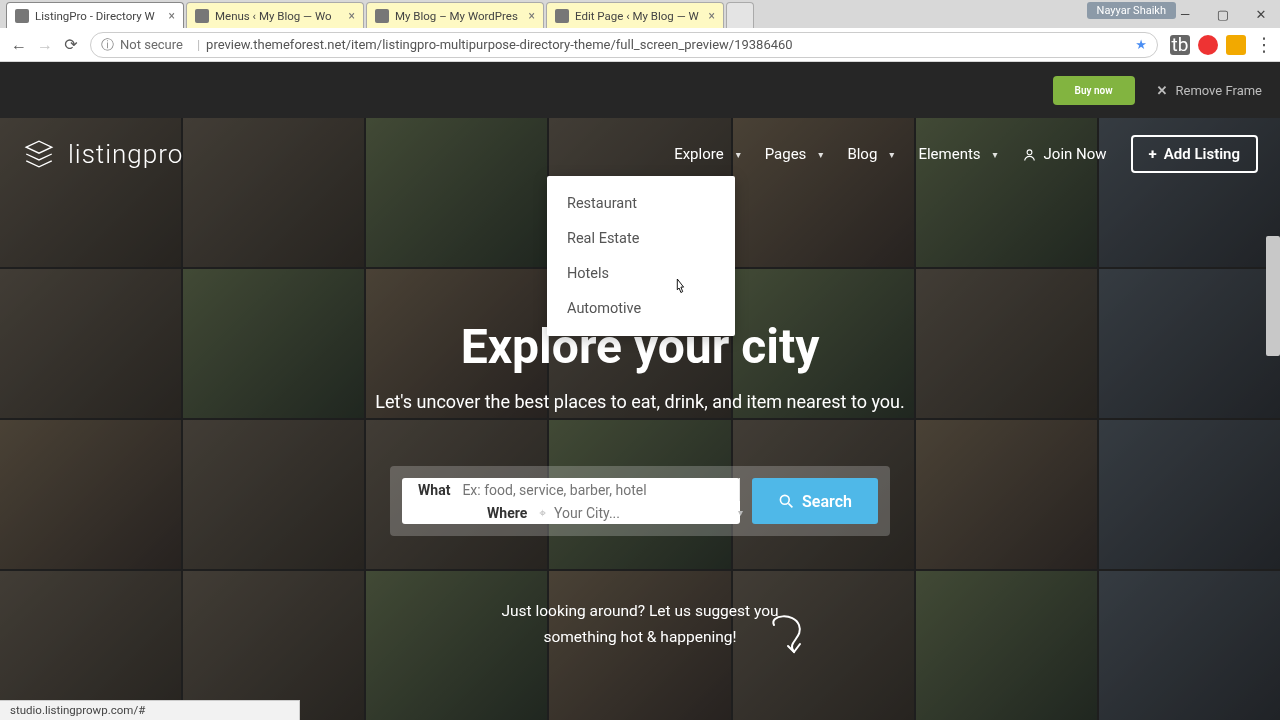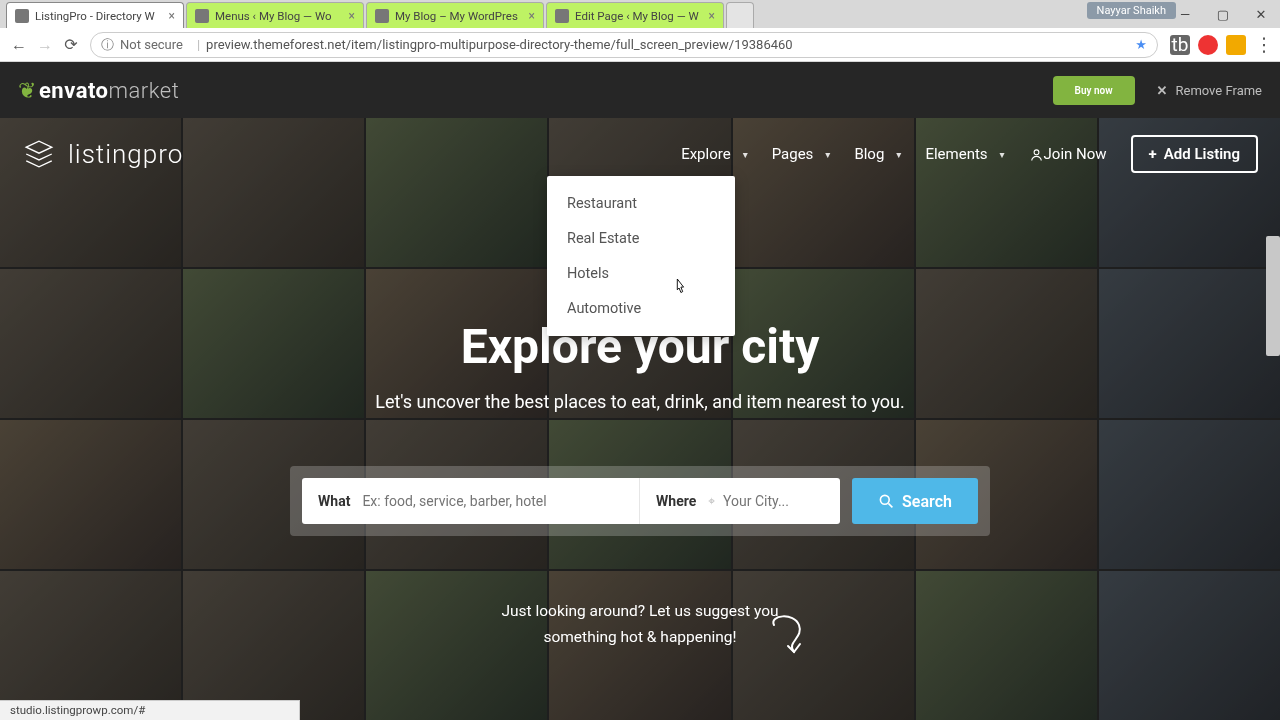--- a/index.html
+++ b/index.html
@@ -1,20 +1,20 @@
 <!DOCTYPE html>
 <html><head>
 <meta charset="utf-8">
 <style>
   * { margin:0; padding:0; box-sizing:border-box; font-family:-apple-system,BlinkMacSystemFont,"Segoe UI",Roboto,Arial,sans-serif; }
   body { width:1280px; height:720px; overflow:hidden; background:#fff; position:relative; }
 
   
   .tab-strip { height:28px; background:#d8d8d8; display:flex; align-items:flex-end; padding-left:6px; position:relative; }
-  .tab { height:26px; background:#bef264; border:1px solid #aaa; border-bottom:none; border-top-left-radius:4px; border-top-right-radius:4px; margin-right:2px; display:flex; align-items:center; padding:0 8px; font-size:11.5px; color:#444; width:178px; position:relative; }
+  .tab { height:26px; background:#fef9c3; border:1px solid #aaa; border-bottom:none; border-top-left-radius:4px; border-top-right-radius:4px; margin-right:2px; display:flex; align-items:center; padding:0 8px; font-size:11.5px; color:#444; width:178px; position:relative; }
   .tab.active { background:#fff; border-color:#888; }
   .tab .favicon { width:14px; height:14px; background:#777; margin-right:6px; border-radius:2px; flex:0 0 auto; }
   .tab .title { flex:1; white-space:nowrap; overflow:hidden; text-overflow:ellipsis; }
   .tab .close { flex:0 0 auto; margin-left:6px; color:#777; cursor:pointer; font-size:12px; }
   .tab.new { width:28px; background:#e4e4e4; }
   .profile-badge { position:absolute; right:104px; top:2px; background:#8c9aa8; color:#fff; font-size:11px; padding:2px 10px; border-radius:3px; }
   .win-controls { position:absolute; right:0; top:0; height:28px; display:flex; }
   .win-controls span { width:38px; display:flex; align-items:center; justify-content:center; color:#444; font-size:13px; cursor:pointer; }
 
   .addr-row { height:34px; background:#fff; border-bottom:1px solid #d6d6d6; display:flex; align-items:center; padding:0 6px; }
@@ -54,37 +54,37 @@
 
   
   .site-header { position:absolute; top:0; left:0; right:0; height:72px; display:flex; align-items:center; padding:0 22px; color:#fff; z-index:20; }
   .lp-logo { display:flex; align-items:center; gap:12px; font-size:26px; font-weight:300; letter-spacing:1px; }
   .lp-mark { width:34px; height:34px; }
   .lp-mark svg { width:100%; height:100%; }
 
   .main-nav { margin-left:auto; display:flex; align-items:center; gap:24px; font-size:15px; position:relative; }
   .nav-item { display:flex; align-items:center; gap:12px; cursor:pointer; color:#fff; }
   .nav-item .chev { font-size:10px; opacity:.85; }
-  .join { display:flex; align-items:center; cursor:pointer; }
+  .join { display:flex; align-items:center; gap:7px; cursor:pointer; }
   .join .user-ic { width:15px; height:15px; }
   .add-listing { border:2px solid #fff; border-radius:4px; padding:8px 16px; display:flex; align-items:center; gap:7px; cursor:pointer; font-weight:600; }
 
   
   .dropdown { position:absolute; top:58px; left:547px; width:188px; background:#fff; color:#333; border-radius:2px; box-shadow:0 3px 14px rgba(0,0,0,.25); padding:10px 0; z-index:30; }
   .dropdown::before { content:""; position:absolute; top:-8px; left:140px; border:8px solid transparent; border-bottom-color:#fff; }
   .dropdown .item { padding:9px 20px; font-size:14.5px; color:#555; cursor:pointer; }
 
   
   .hero { position:absolute; top:0; left:0; right:0; bottom:0; display:flex; flex-direction:column; align-items:center; color:#fff; z-index:10; text-align:center; }
   .hero h1 { margin-top:200px; font-size:48px; font-weight:700; }
   .hero p.sub { margin-top:16px; font-size:18px; font-weight:400; }
 
   
   .search-wrap { margin-top:54px; display:flex; align-items:center; background:rgba(255,255,255,.22); padding:12px; border-radius:4px; }
-  .search-box { background:#fff; height:46px; display:flex; align-items:center; border-radius:3px; }
+  .search-box { background:#fff; height:46px; display:flex; align-items:center; border-radius:3px;flex-direction:column; }
   .seg { display:flex; align-items:center; height:100%; padding:0 16px; }
   .seg.what { width:338px; border-right:1px solid #e6e6e6; }
   .seg.where { width:200px; }
   .seg label { font-weight:700; color:#333; font-size:14px; margin-right:12px; }
   .seg input { border:none; outline:none; font-size:14px; color:#555; flex:1; background:transparent; }
   .seg .loc-ic { color:#bbb; margin-right:8px; font-size:12px; }
   .seg .dd { color:#bbb; font-size:10px; margin-left:6px; }
   .search-btn { margin-left:12px; height:46px; background:#4fb8e8; border:none; border-radius:3px; color:#fff; font-size:16px; font-weight:600; padding:0 26px; display:flex; align-items:center; gap:8px; cursor:pointer; }
   .search-btn .mag { width:16px; height:16px; }
 
@@ -147,23 +147,20 @@
   </div>
   <div class="addr-icons">
     <span class="ext1">tb</span>
     <span class="ext2"></span>
     <span class="ext3"></span>
     <span class="menu-dots">⋮</span>
   </div>
 </div>
 
 <div class="envato-bar">
-  <div class="envato-logo">
-    <span class="leaf">❦</span><b>envato</b><span class="light">market</span>
-  </div>
   <div class="spacer"></div>
   <button class="buy-btn">Buy now</button>
   <div class="remove-frame">
     <span class="x">✕</span>
     <span>Remove Frame</span>
   </div>
 </div>
 
 <div class="page">
   <div class="hero-bg">

